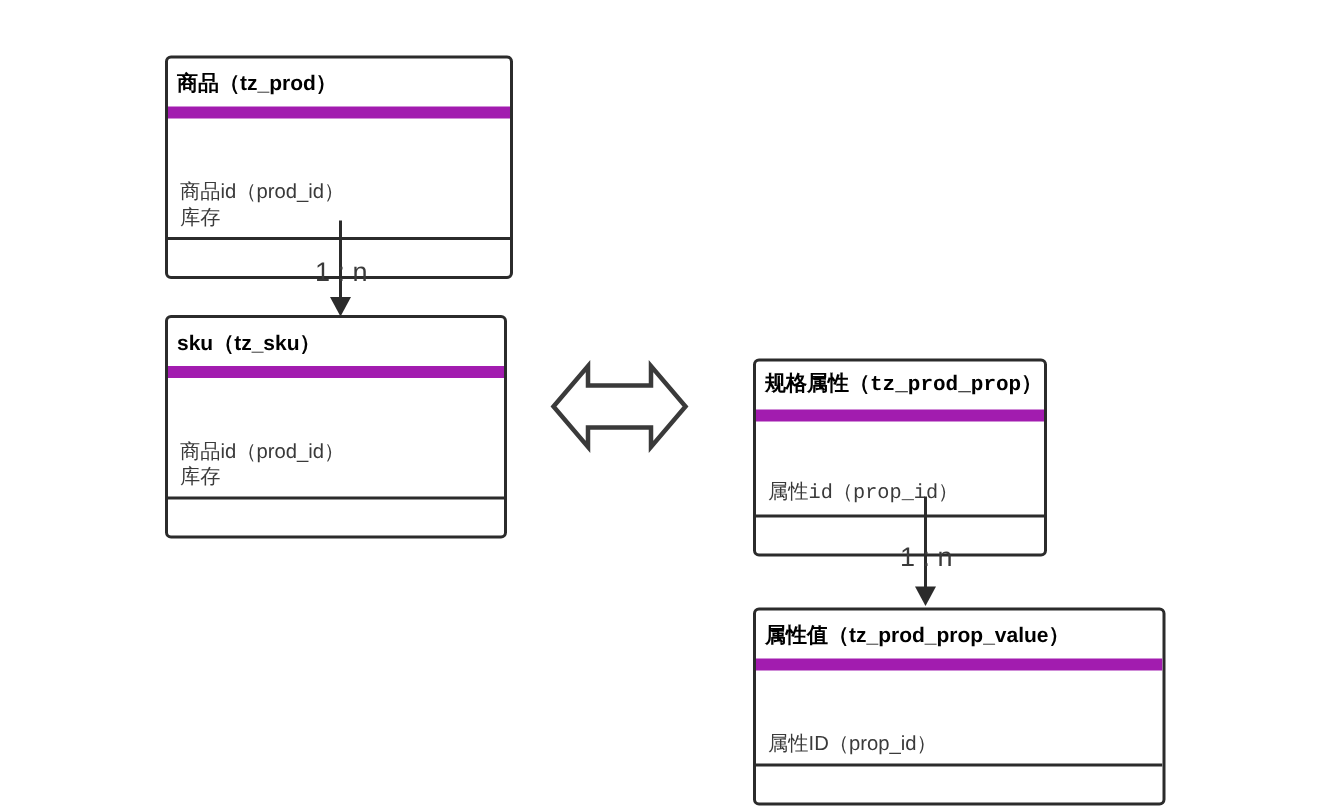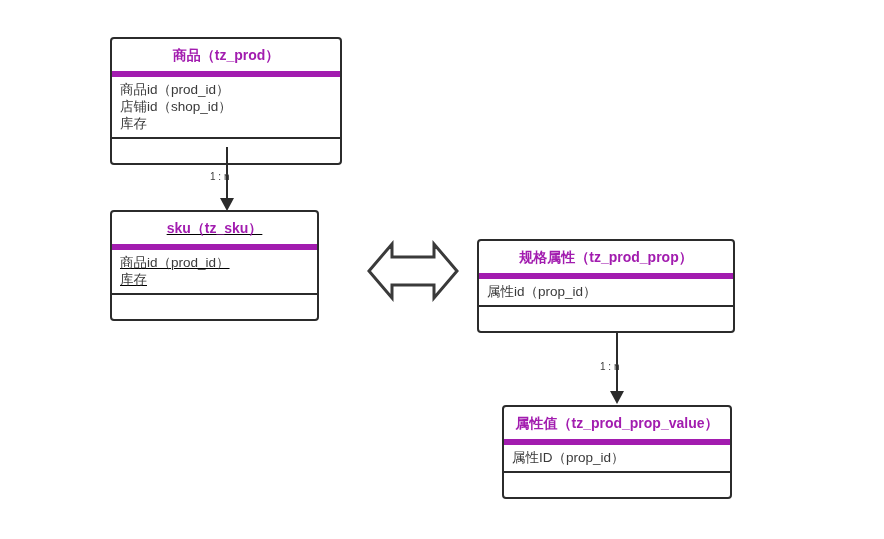--- a/index.html
+++ b/index.html
@@ -23,32 +23,32 @@
   
   .entity {
     position: absolute;
     box-sizing: border-box;
     background: #ffffff;
     border: 2px solid #2b2b2b;
     border-radius: 4px;
     overflow: hidden;
   }
   .entity-title {
-    text-align: center;
     font-weight: bold;
     font-size: 14px;
-    color: #a21caf;
+    color: #000000;
     line-height: 1;
     padding: 9px 6px 9px 6px;
-    border-bottom: 6px solid #a21caf;
+    border-bottom: 8px solid #a21caf;
     white-space: nowrap;
   }
   .entity-attrs {
     padding: 4px 0 5px 8px;
     border-bottom: 2px solid #2b2b2b;
+    margin-top: 36px;
   }
   .attr-row {
     font-size: 13.5px;
     color: #3a3a3a;
     line-height: 17px;
     white-space: nowrap;
   }
   .entity-methods {
     min-height: 24px;
   }
@@ -68,21 +68,21 @@
     position: absolute;
     width: 0;
     height: 0;
     border-left: 7px solid transparent;
     border-right: 7px solid transparent;
     border-top: 13px solid #2b2b2b;
     left: -6px;
   }
   .conn-label {
     position: absolute;
-    font-size: 10px;
+    font-size: 18px;
     color: #3a3a3a;
     white-space: nowrap;
     background: transparent;
   }
 
   
   .double-arrow {
     position: absolute;
   }
   .double-arrow svg {
@@ -91,62 +91,61 @@
 </style>
 </head>
 <body>
 
 <div id="canvas">
 
   <div class="entity" style="left:110px; top:37px; width:232px;">
     <div class="entity-title">商品（tz_prod）</div>
     <div class="entity-attrs">
       <div class="attr-row">商品id（prod_id）</div>
-      <div class="attr-row">店铺id（shop_id）</div>
       <div class="attr-row">库存</div>
     </div>
     <div class="entity-methods"></div>
   </div>
 
   <div class="connector" style="left:226px; top:147px; width:2px; height:64px;">
     <div class="conn-line" style="height:52px;"></div>
     <div class="conn-arrowhead" style="top:51px;"></div>
     <div class="conn-label" style="left:-16px; top:24px;">1 : n</div>
   </div>
 
-  <div class="entity" style="left:110px; top:210px; width:209px;text-decoration:underline;">
+  <div class="entity" style="left:110px; top:210px; width:228px;">
     <div class="entity-title">sku（tz_sku）</div>
     <div class="entity-attrs">
       <div class="attr-row">商品id（prod_id）</div>
       <div class="attr-row">库存</div>
     </div>
     <div class="entity-methods"></div>
   </div>
 
   <div class="double-arrow" style="left:366px; top:236px;">
     <svg width="94" height="70" viewBox="0 0 94 70">
       <path d="M 3 35 L 26 8 L 26 21 L 68 21 L 68 8 L 91 35 L 68 62 L 68 49 L 26 49 L 26 62 Z" fill="#ffffff" stroke="#3a3a3a" stroke-width="3" stroke-linejoin="miter" stroke-linecap="butt"></path>
     </svg>
   </div>
 
-  <div class="entity" style="left:477px; top:239px; width:258px;">
+  <div class="entity" style="left:502px; top:239px; width:196px;font-family:Liberation Mono, monospace;">
     <div class="entity-title">规格属性（tz_prod_prop）</div>
     <div class="entity-attrs">
       <div class="attr-row">属性id（prop_id）</div>
     </div>
     <div class="entity-methods"></div>
   </div>
 
   <div class="connector" style="left:616px; top:331px; width:2px; height:74px;">
     <div class="conn-line" style="height:61px;"></div>
     <div class="conn-arrowhead" style="top:60px;"></div>
     <div class="conn-label" style="left:-16px; top:30px;">1 : n</div>
   </div>
 
-  <div class="entity" style="left:502px; top:405px; width:230px;">
+  <div class="entity" style="left:502px; top:405px; width:275px;">
     <div class="entity-title">属性值（tz_prod_prop_value）</div>
     <div class="entity-attrs">
       <div class="attr-row">属性ID（prop_id）</div>
     </div>
     <div class="entity-methods"></div>
   </div>
 
 </div>
 
 </body></html>

